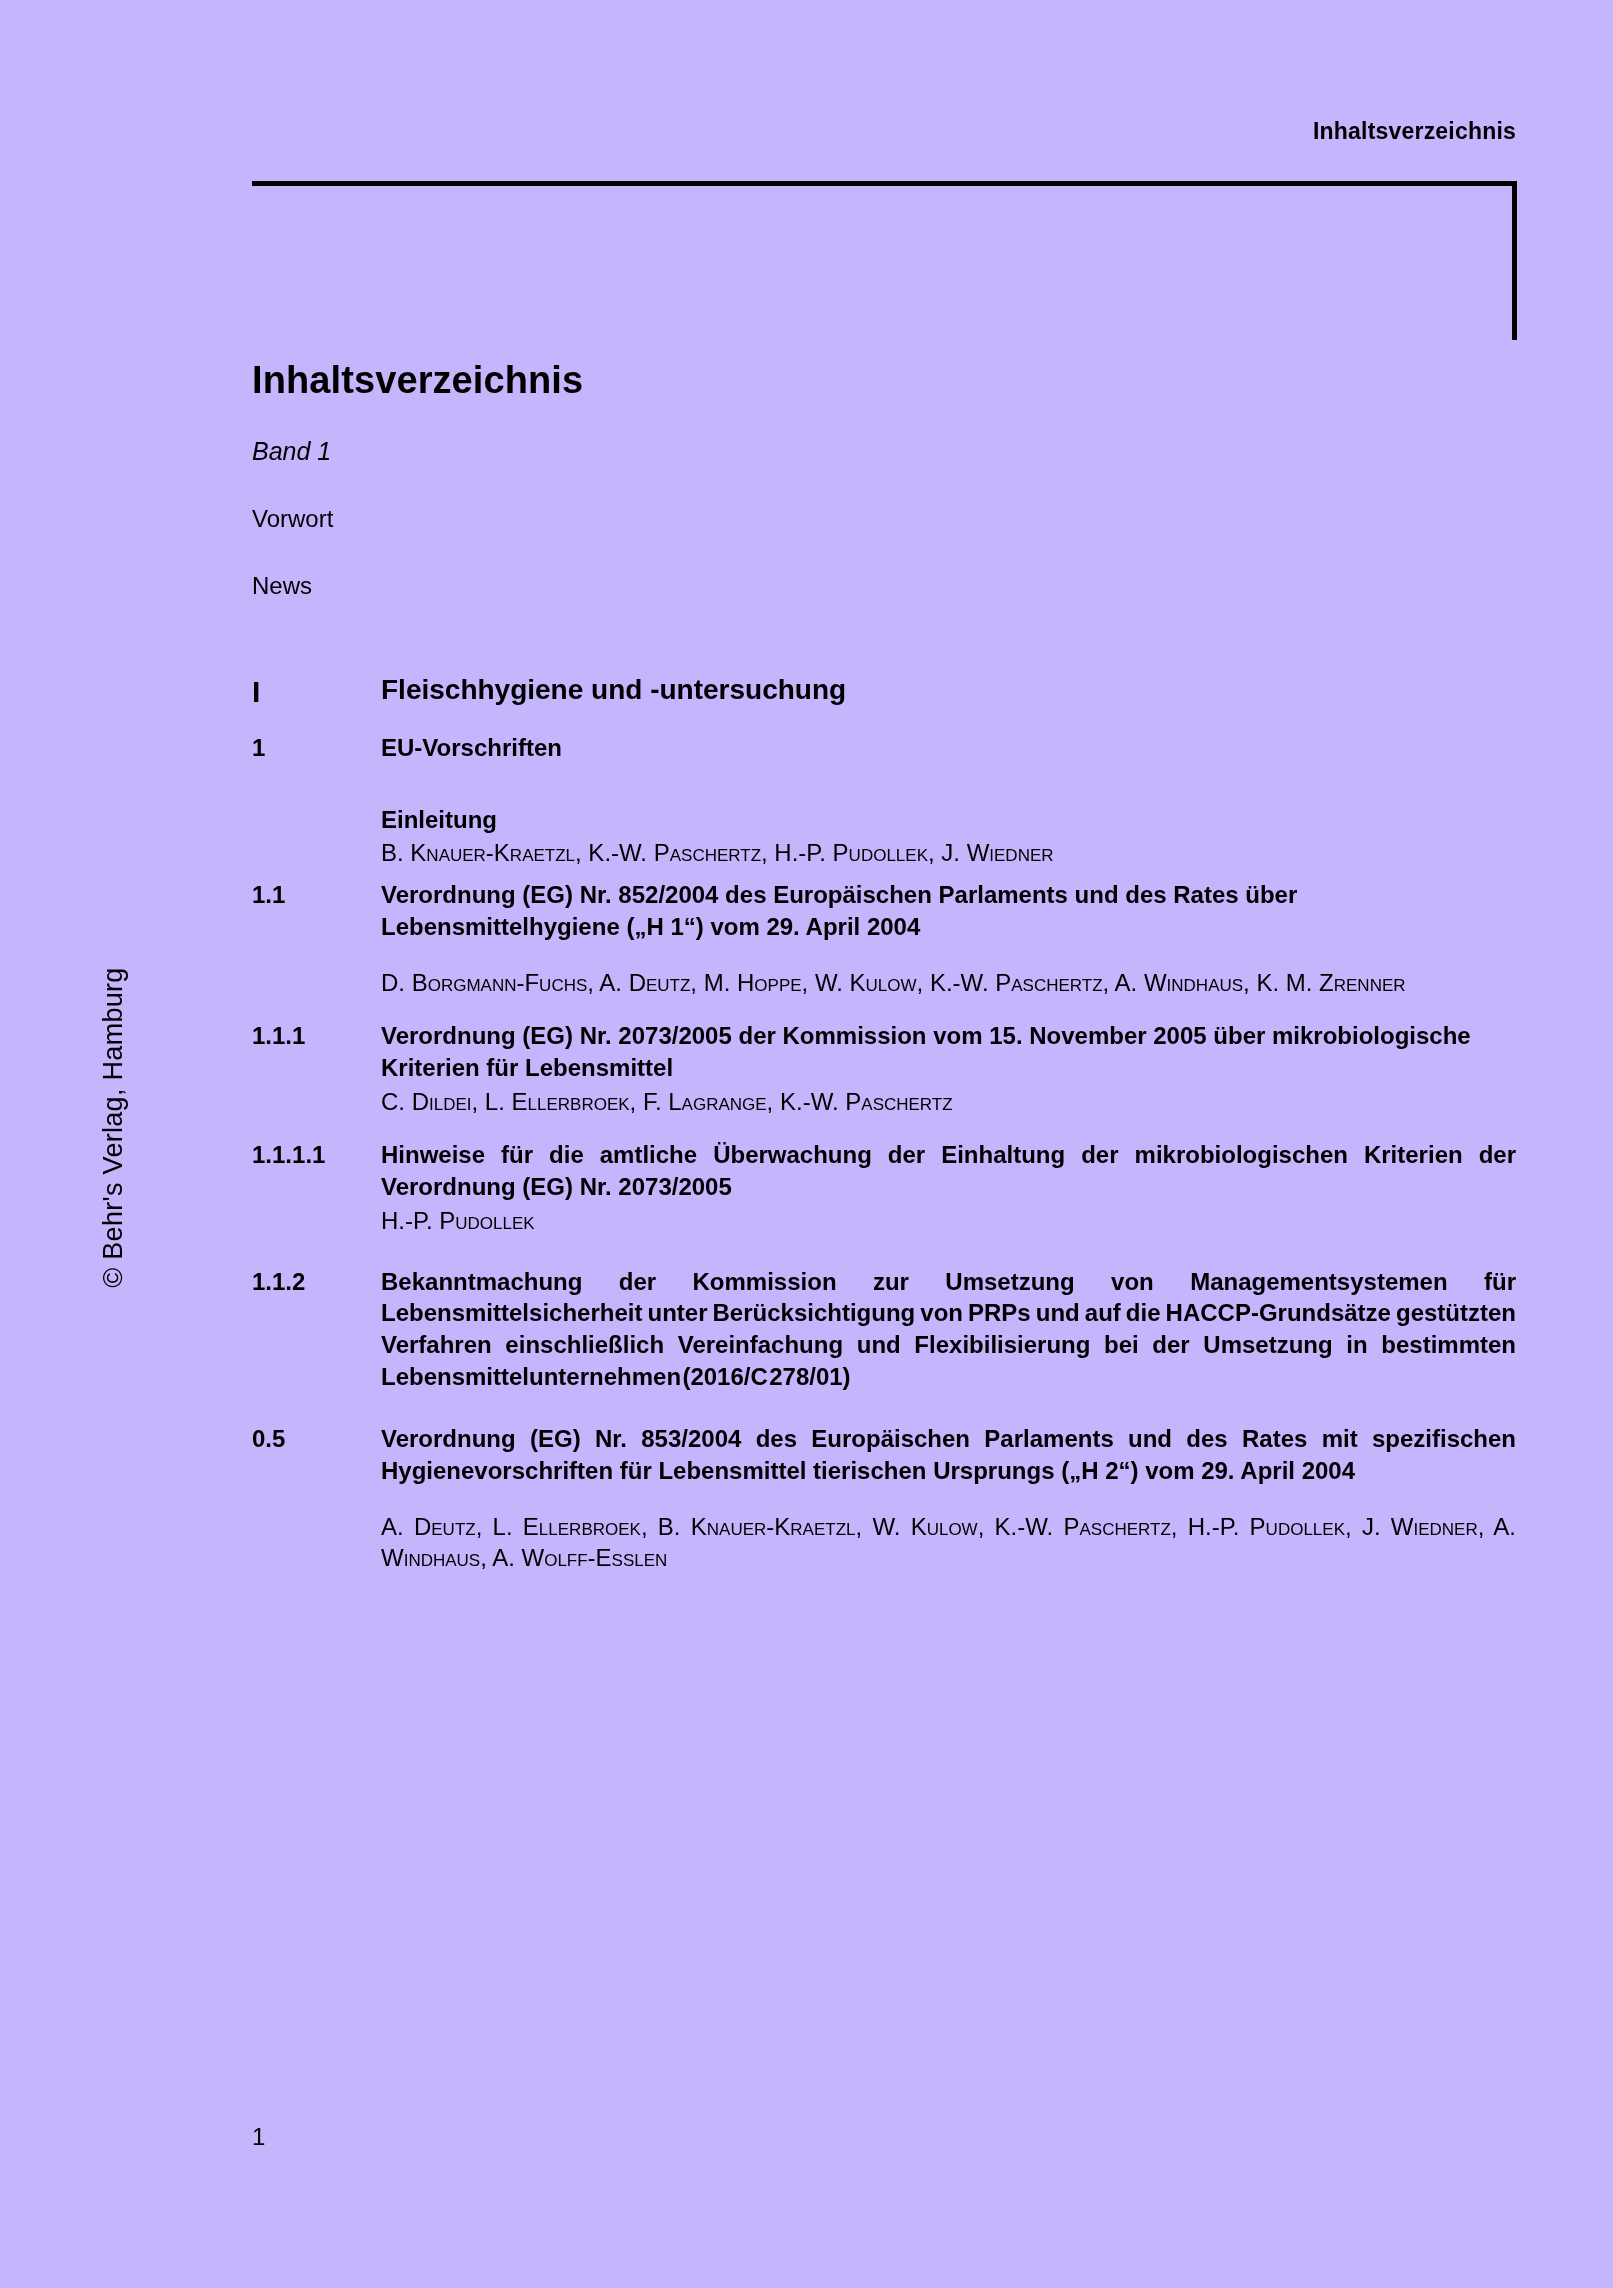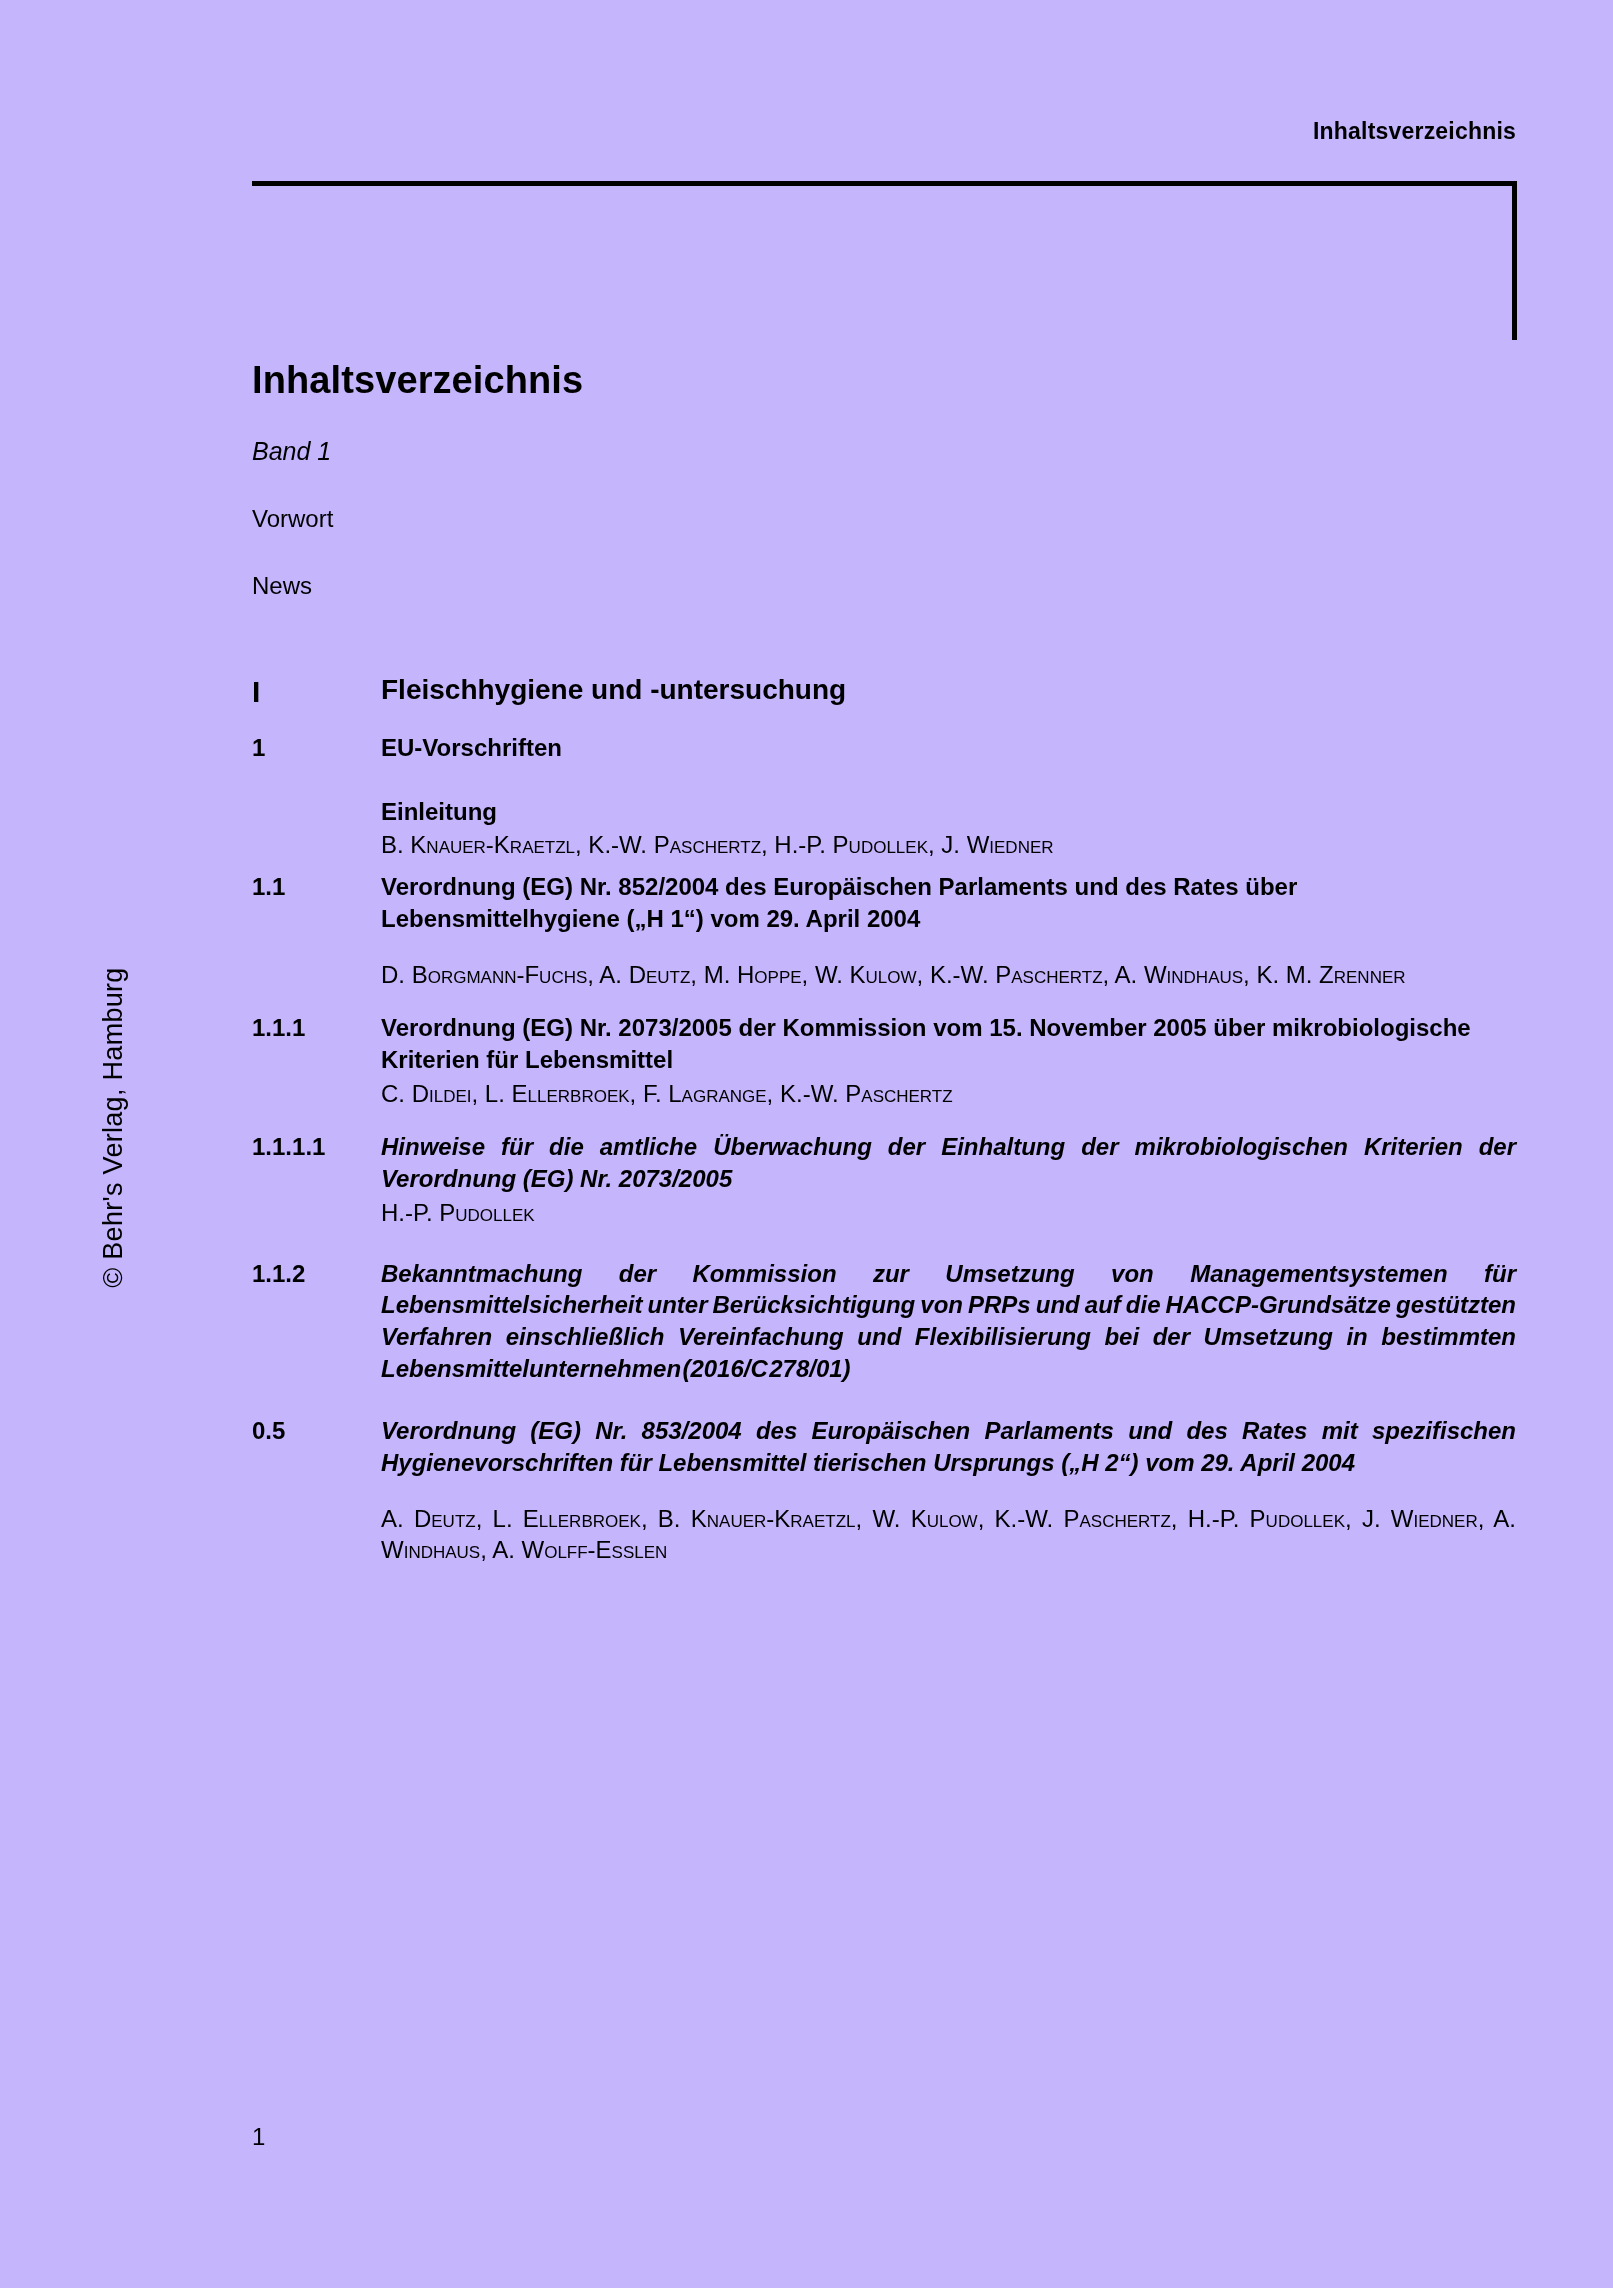--- a/index.html
+++ b/index.html
@@ -118,30 +118,29 @@
   .section .num {
     font-size: 24px;
   }
   .section .title {
     font-size: 24px;
     font-weight: bold;
     line-height: 1.33;
   }
   .section .title.justify {
     text-align: justify;
-    font-style: italic;
   }
   .section .title.tight {
     word-spacing: -0.22em;
   }
   .section .subtitle {
     font-size: 24px;
     font-weight: bold;
     line-height: 1.33;
-    margin-top: 32px;
+    margin-top: 40px;
   }
   .authors {
     font-size: 24px;
     font-variant: small-caps;
     line-height: 1.3;
     margin-top: 1.8px;
   }
   .authors.justify { text-align: justify; margin-top: 24px; }
 
   .gap-10 { margin-bottom: 11px; }

